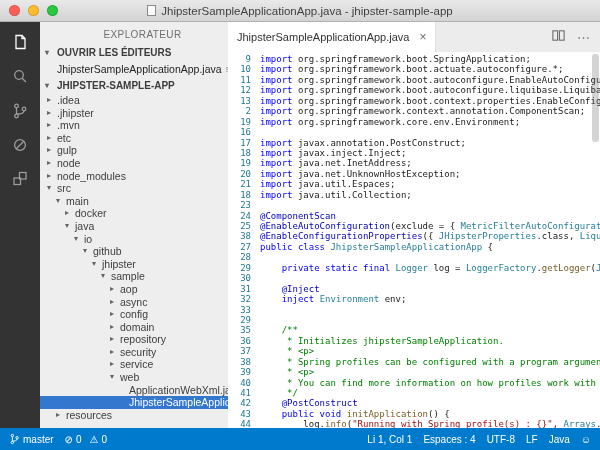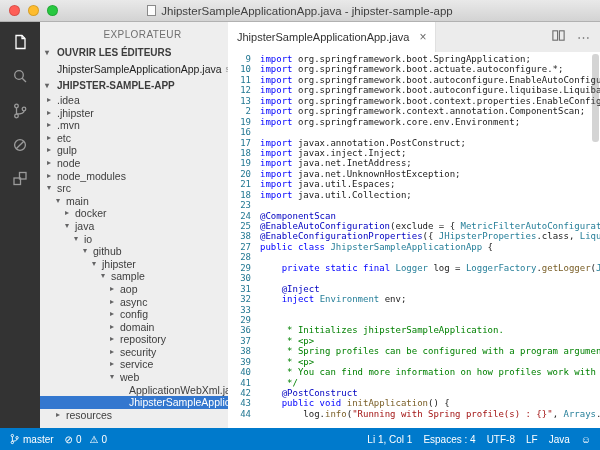--- a/index.html
+++ b/index.html
@@ -274,20 +274,21 @@
           <div class="code-line"><span class="gutter">25</span><span class="line-text"><span class="s-a">@EnableAutoConfiguration</span><span class="s-p">(exclude = { </span><span class="s-t">MetricFilterAutoConfiguration</span></span></div>
           <div class="code-line"><span class="gutter">38</span><span class="line-text"><span class="s-a">@EnableConfigurationProperties</span><span class="s-p">({ </span><span class="s-t">JHipsterProperties</span><span class="s-p">.class, </span><span class="s-t">LiquibaseProperties</span></span></div>
           <div class="code-line"><span class="gutter">27</span><span class="line-text"><span class="s-k">public class </span><span class="s-t">JhipsterSampleApplicationApp</span><span class="s-p"> {</span></span></div>
           <div class="code-line"><span class="gutter">28</span><span class="line-text"></span></div>
           <div class="code-line"><span class="gutter">29</span><span class="line-text"><span class="s-p">    </span><span class="s-k">private static final </span><span class="s-t">Logger</span><span class="s-p"> log = </span><span class="s-t">LoggerFactory</span><span class="s-p">.</span><span class="s-m">getLogger</span><span class="s-p">(</span><span class="s-t">JhipsterSampleApplicationApp</span></span></div>
           <div class="code-line"><span class="gutter">30</span><span class="line-text"></span></div>
           <div class="code-line"><span class="gutter">31</span><span class="line-text"><span class="s-p">    </span><span class="s-a">@Inject</span></span></div>
           <div class="code-line"><span class="gutter">32</span><span class="line-text"><span class="s-p">    </span><span class="s-k">inject </span><span class="s-t">Environment</span><span class="s-p"> env;</span></span></div>
           <div class="code-line"><span class="gutter">33</span><span class="line-text"></span></div>
           <div class="code-line"><span class="gutter">29</span><span class="line-text"></span></div>
+          <div class="code-line"><span class="gutter">35</span><span class="line-text"><span class="s-p">    </span><span class="s-c">/**</span></span></div>
           <div class="code-line"><span class="gutter">36</span><span class="line-text"><span class="s-p">    </span><span class="s-c"> * Initializes jhipsterSampleApplication.</span></span></div>
           <div class="code-line"><span class="gutter">37</span><span class="line-text"><span class="s-p">    </span><span class="s-c"> * &lt;p&gt;</span></span></div>
           <div class="code-line"><span class="gutter">38</span><span class="line-text"><span class="s-p">    </span><span class="s-c"> * Spring profiles can be configured with a program arguments --spring.profiles.active=your-active-profile</span></span></div>
           <div class="code-line"><span class="gutter">39</span><span class="line-text"><span class="s-p">    </span><span class="s-c"> * &lt;p&gt;</span></span></div>
           <div class="code-line"><span class="gutter">40</span><span class="line-text"><span class="s-p">    </span><span class="s-c"> * You can find more information on how profiles work with JHipster on http://jhipster.github.io/profiles/</span></span></div>
           <div class="code-line"><span class="gutter">41</span><span class="line-text"><span class="s-p">    </span><span class="s-c"> */</span></span></div>
           <div class="code-line"><span class="gutter">42</span><span class="line-text"><span class="s-p">    </span><span class="s-a">@PostConstruct</span></span></div>
           <div class="code-line"><span class="gutter">43</span><span class="line-text"><span class="s-p">    </span><span class="s-k">public void </span><span class="s-m">initApplication</span><span class="s-p">() {</span></span></div>
           <div class="code-line"><span class="gutter">44</span><span class="line-text"><span class="s-p">        log.</span><span class="s-m">info</span><span class="s-p">(</span><span class="s-s">"Running with Spring profile(s) : {}"</span><span class="s-p">, </span><span class="s-t">Arrays</span><span class="s-p">.</span></span></div>
         </div>

